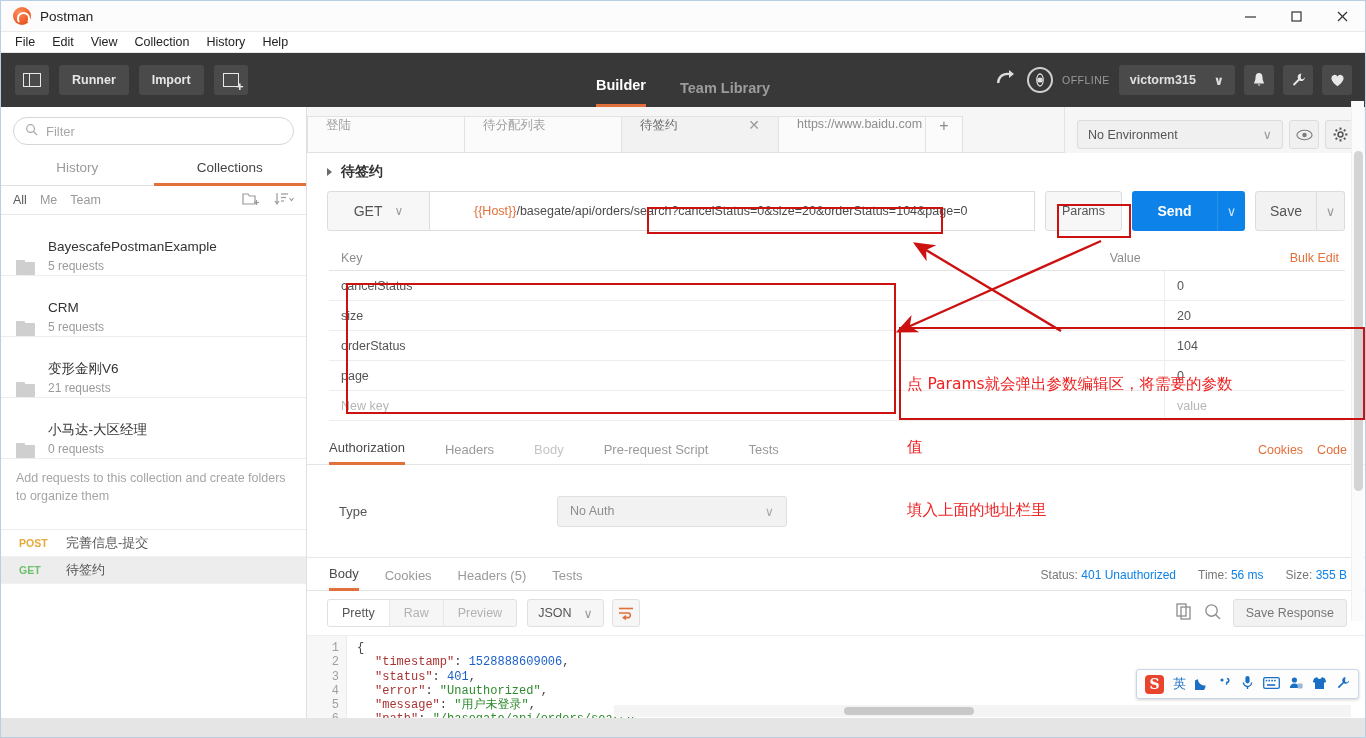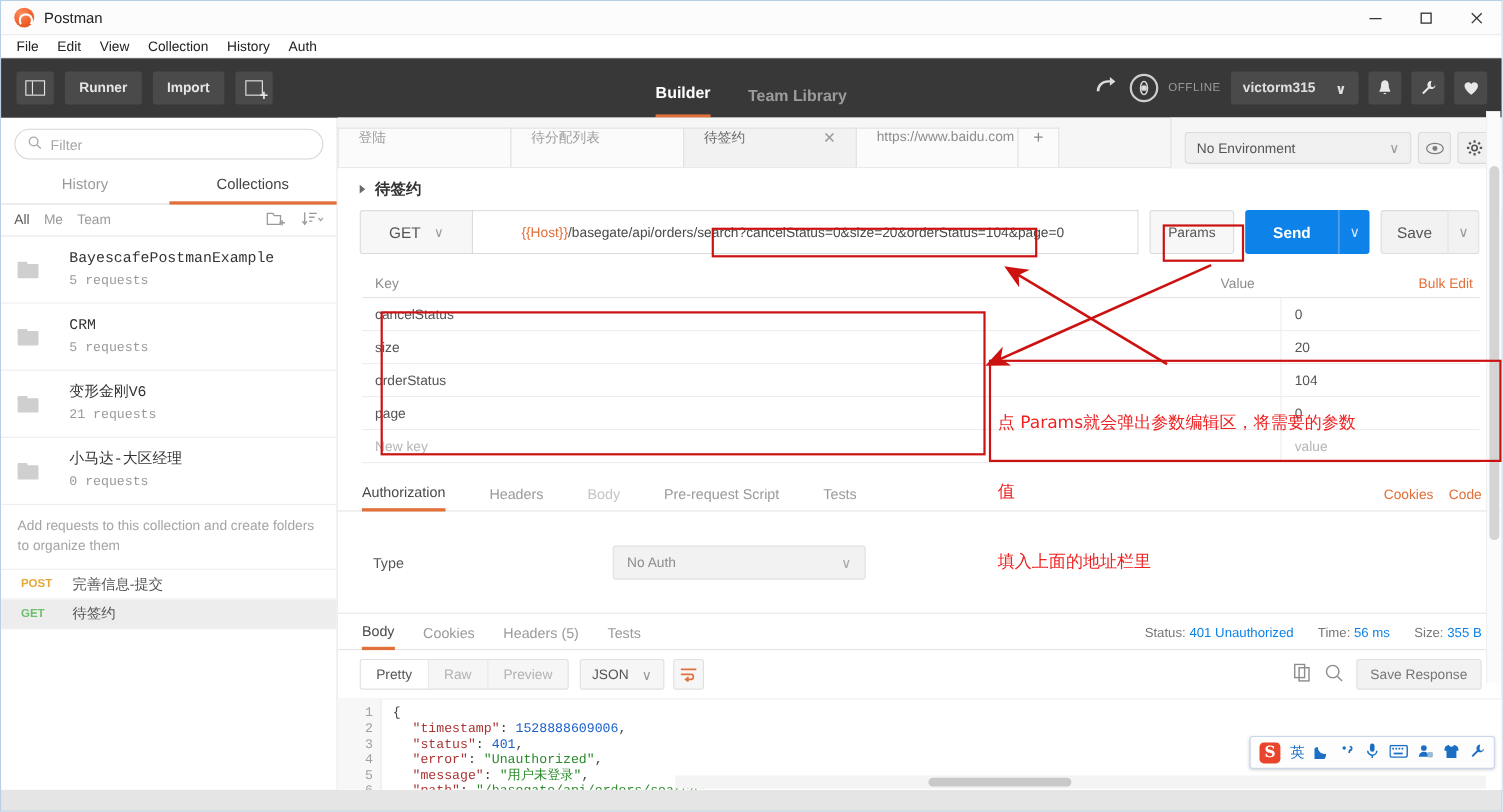--- a/index.html
+++ b/index.html
@@ -79,28 +79,28 @@
           color:#9a9a9a; }
   .stab.active { color:#444; border-bottom:3px solid #e2703a; margin-bottom:-1px;}
 
   .srow2 { display:flex; align-items:center; height:29px; padding:0 12px;
            border-bottom:1px solid #e8e8e8; gap:13px;}
   .srow2 .f { font-size:12.5px; color:#9a9a9a; }
   .srow2 .f.on { color:#5a5a5a; }
   .srow2 .sp { margin-left:auto; display:flex; gap:14px; align-items:center;}
 
   .coll-list { flex:1; overflow:hidden; }
-  .coll { display:flex; align-items:center; height:61px; padding:0 0 0 15px;
-          border-bottom:1px solid #ededed; gap:28px;font-family:Liberation Mono, monospace;}
+  .coll { display:flex; align-items:flex-end; height:61px; padding:0 0 0 15px;
+          border-bottom:1px solid #ededed; gap:13px;}
   .folder { width:19px;height:15px;flex:0 0 19px;position:relative;}
   .folder:before{content:"";position:absolute;inset:2px 0 0 0;background:#cfcfcf;border-radius:1px;}
   .folder:after{content:"";position:absolute;left:0;top:0;width:9px;height:4px;background:#cfcfcf;border-radius:1px;}
   .coll .nm { font-size:13.5px; color:#333; line-height:1.45;}
   .coll .ct { font-size:12px; color:#9a9a9a; line-height:1.5;}
-  .note { padding:10px 16px 12px 15px; font-size:12.5px; color:#a5a5a5; line-height:1.45;
+  .note { padding:10px 16px 24px 15px; font-size:12.5px; color:#a5a5a5; line-height:1.45;
           border-bottom:1px solid #ededed;}
   .req { display:flex; align-items:center; height:27px; padding-left:18px; gap:17px;
          border-bottom:1px solid #f1f1f1;}
   .req.sel { background:#ededed; }
   .meth { font-size:10.5px; font-weight:bold; width:30px;}
   .meth.post{color:#e5a93a;}
   .meth.get{color:#6dbf6d;}
   .req .rn { font-size:13px; color:#555; }
 
   
@@ -270,21 +270,21 @@
       </div>
     </div>
   </div>
 
   <div class="menubar">
     <span>File</span>
     <span>Edit</span>
     <span>View</span>
     <span>Collection</span>
     <span>History</span>
-    <span>Auth</span>
+    <span>Help</span>
   </div>
 
   <div class="toolbar">
     <div class="tb-left">
       <div class="tb-sq">
         <span class="icon-panel">
             <i></i>
           </span>
       </div>
       <div class="tb-btn">Runner</div>

